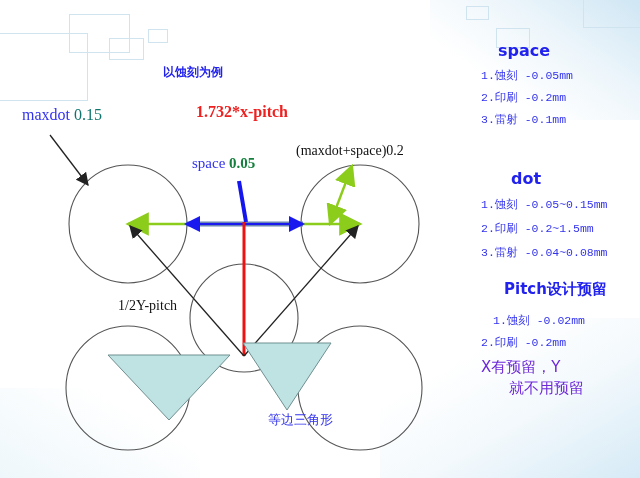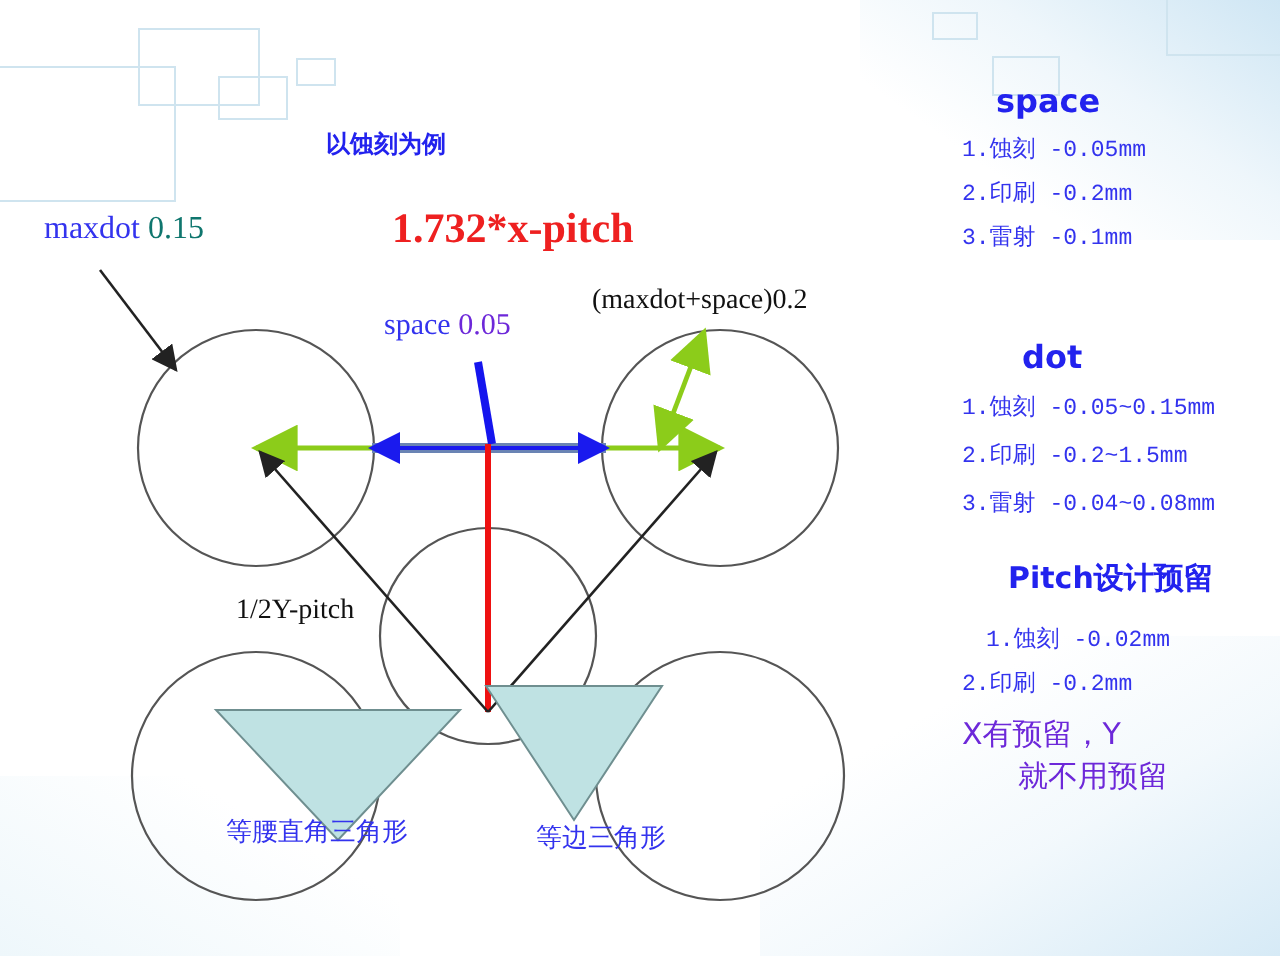--- a/index.html
+++ b/index.html
@@ -26,29 +26,29 @@
     position:absolute;left:0;bottom:0;width:200px;height:90px;
     background:linear-gradient(30deg,#eef7fb 0%,rgba(255,255,255,0) 70%);
   }
 
   
   #diagram{position:absolute;left:0;top:0;width:640px;height:478px;}
 
   
   .lbl{position:absolute;white-space:nowrap;line-height:1.1;}
   .t-title{font-family:Liberation Serif, serif;font-size:12px;color:#2222ee;font-weight:600;}
-  .t-red{font-size:21px;color:#ee2020;font-weight:600;font-family:"Liberation Serif",serif;}
+  .t-red{font-size:16px;color:#ee2020;font-weight:600;font-family:"Liberation Serif",serif;}
 
   .maxdot{font-size:16px;}
   .maxdot .b{color:#3333ee;}
   .maxdot .k{color:#0f766e;}
 
   .spacelbl{font-size:15px;}
   .spacelbl .b{color:#3333ee;}
-  .spacelbl .k{color:#6d28d9;}
+  .spacelbl .k{color:#15803d;font-weight:bold;}
 
   .mdspace{font-size:14px;color:#111;}
   .halfy{font-size:14px;color:#111;}
 
   .tri-cap{font-size:13px;color:#3333ee;font-family:"DejaVu Sans", sans-serif;}
 
   
   .panel-head{
     font-family:"DejaVu Sans", sans-serif;
     font-size:16px;color:#2222ee;font-weight:700;
@@ -139,21 +139,20 @@
   </div>
 
   <div class="lbl spacelbl" style="left:192px;top:155px;">
     <span class="b">space</span><span class="k">&nbsp;</span><span class="k">0.05</span>
   </div>
 
   <div class="lbl mdspace" style="left:296px;top:143px;">(maxdot+space)0.2</div>
 
   <div class="lbl halfy" style="left:118px;top:298px;">1/2Y-pitch</div>
 
-  <div class="lbl tri-cap" style="left:113px;top:410px;">等腰直角三角形</div>
   <div class="lbl tri-cap" style="left:268px;top:413px;">等边三角形</div>
 
   <div class="lbl panel-head" style="left:498px;top:42px;">space</div>
   <div class="lbl panel-item" style="left:481px;top:70px;">1.蚀刻 -0.05mm</div>
   <div class="lbl panel-item" style="left:481px;top:92px;">2.印刷 -0.2mm</div>
   <div class="lbl panel-item" style="left:481px;top:114px;">3.雷射 -0.1mm</div>
 
   <div class="lbl panel-head" style="left:511px;top:170px;">dot</div>
   <div class="lbl panel-item" style="left:481px;top:199px;">1.蚀刻 -0.05~0.15mm</div>
   <div class="lbl panel-item" style="left:481px;top:223px;">2.印刷 -0.2~1.5mm</div>

